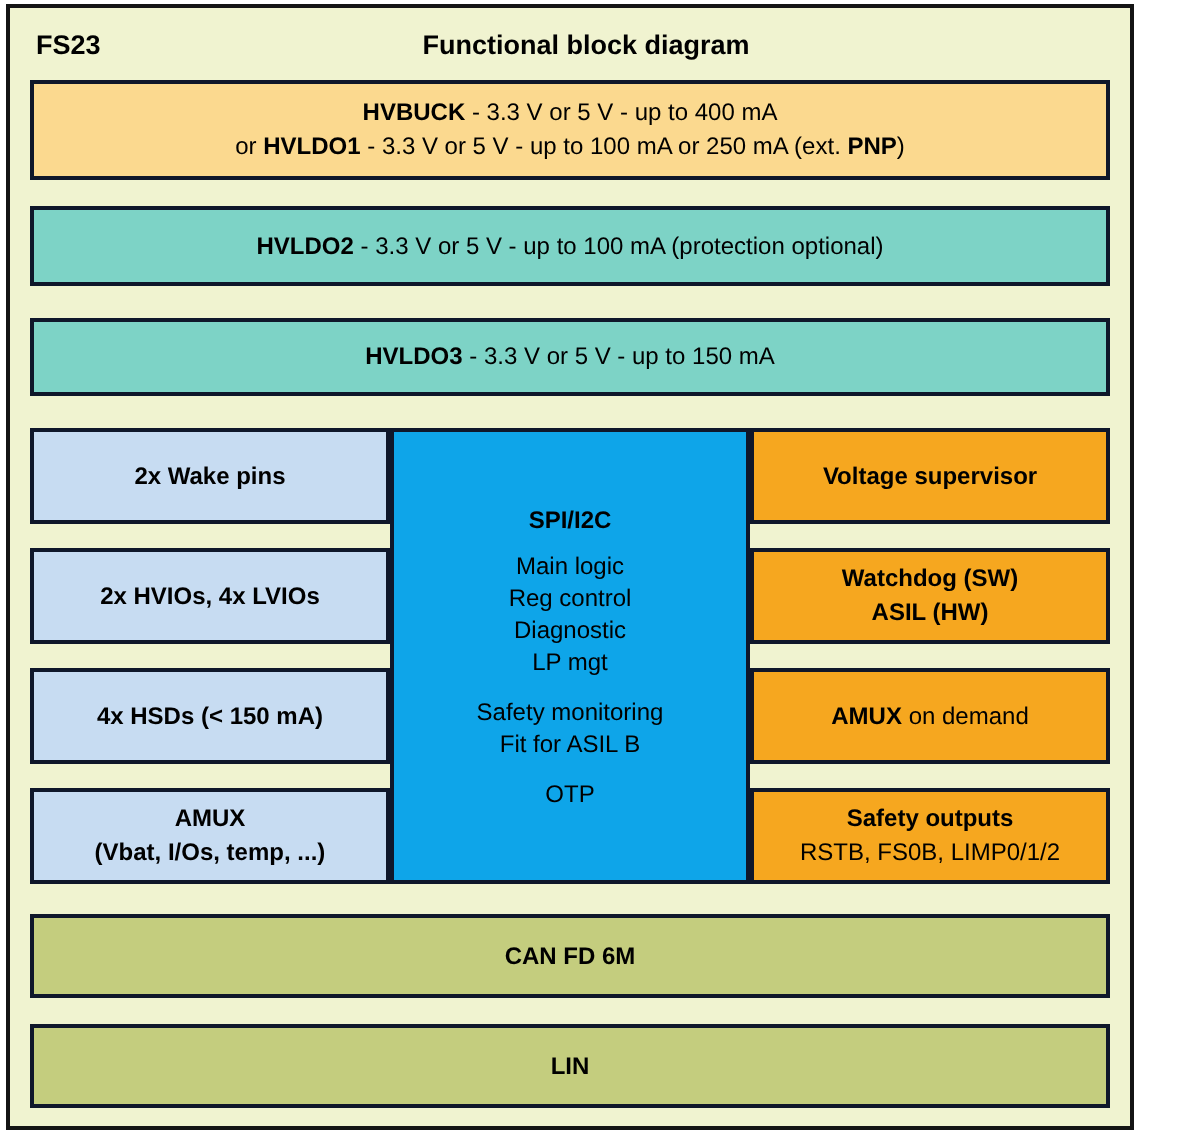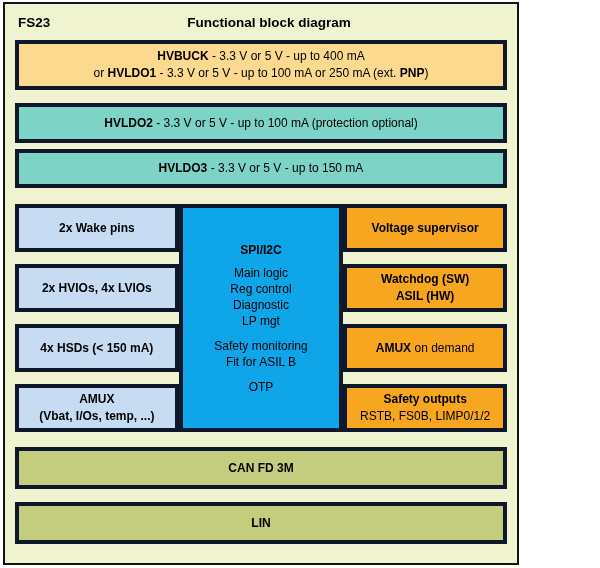--- a/index.html
+++ b/index.html
@@ -6,21 +6,21 @@
   html, body {
     width: 600px; height: 568px;
     background: #ffffff;
     font-family: "Liberation Sans", sans-serif;
     color: #000;
     overflow: hidden;
   }
   .frame {
     position: absolute;
     left: 3px; top: 2px;
-    width: 516px; height: 563px;
+    width: 564px; height: 563px;
     background: #F0F3D0;
     border: 2px solid #141414;
     padding: 0 10px;
   }
   .header {
     position: relative;
     height: 36px;
     display: flex;
     align-items: center;
   }
@@ -31,31 +31,31 @@
     z-index: 1;
   }
   .title {
     position: absolute;
     left: 16px; right: 0;
     text-align: center;
     font-weight: bold;
     font-size: 13.5px;
   }
   .box {
-    border: 4px solid #0f172a;
+    border: 2px solid #0f172a;
     display: flex;
     flex-direction: column;
     align-items: center;
     justify-content: center;
     text-align: center;
     font-size: 12px;
     line-height: 17px;
   }
   .row1 { height: 50px; background: #FBD98F; margin-bottom: 13px; }
-  .row2 { height: 40px; background: #7DD3C6; margin-bottom: 6px; }
+  .row2 { height: 40px; background: #7DD3C6; margin-bottom: 16px; }
   .row3 { height: 39px; background: #7DD3C6; margin-bottom: 16px; }
   .grid {
     height: 228px;
     display: flex;
     justify-content: space-between;
     margin-bottom: 15px;
   }
   .col {
     width: 184px;
     display: flex;
@@ -144,20 +144,20 @@
       </div>
       <div class="box">
         <span>Safety outputs</span>
         <span class="reg">RSTB, FS0B, LIMP0/1/2</span>
       </div>
     </div>
 
   </div>
 
   <div class="box bottom can">
-    <span>CAN FD 3M</span>
+    <span>CAN FD 6M</span>
   </div>
 
   <div class="box bottom">
     <span>LIN</span>
   </div>
 
 </div>
 
 </body></html>

